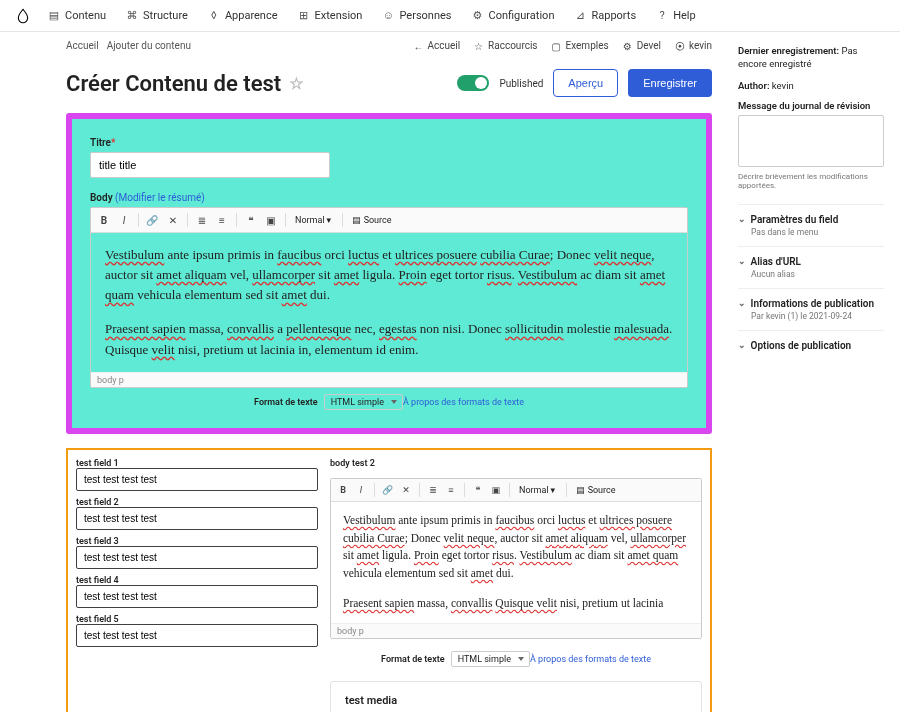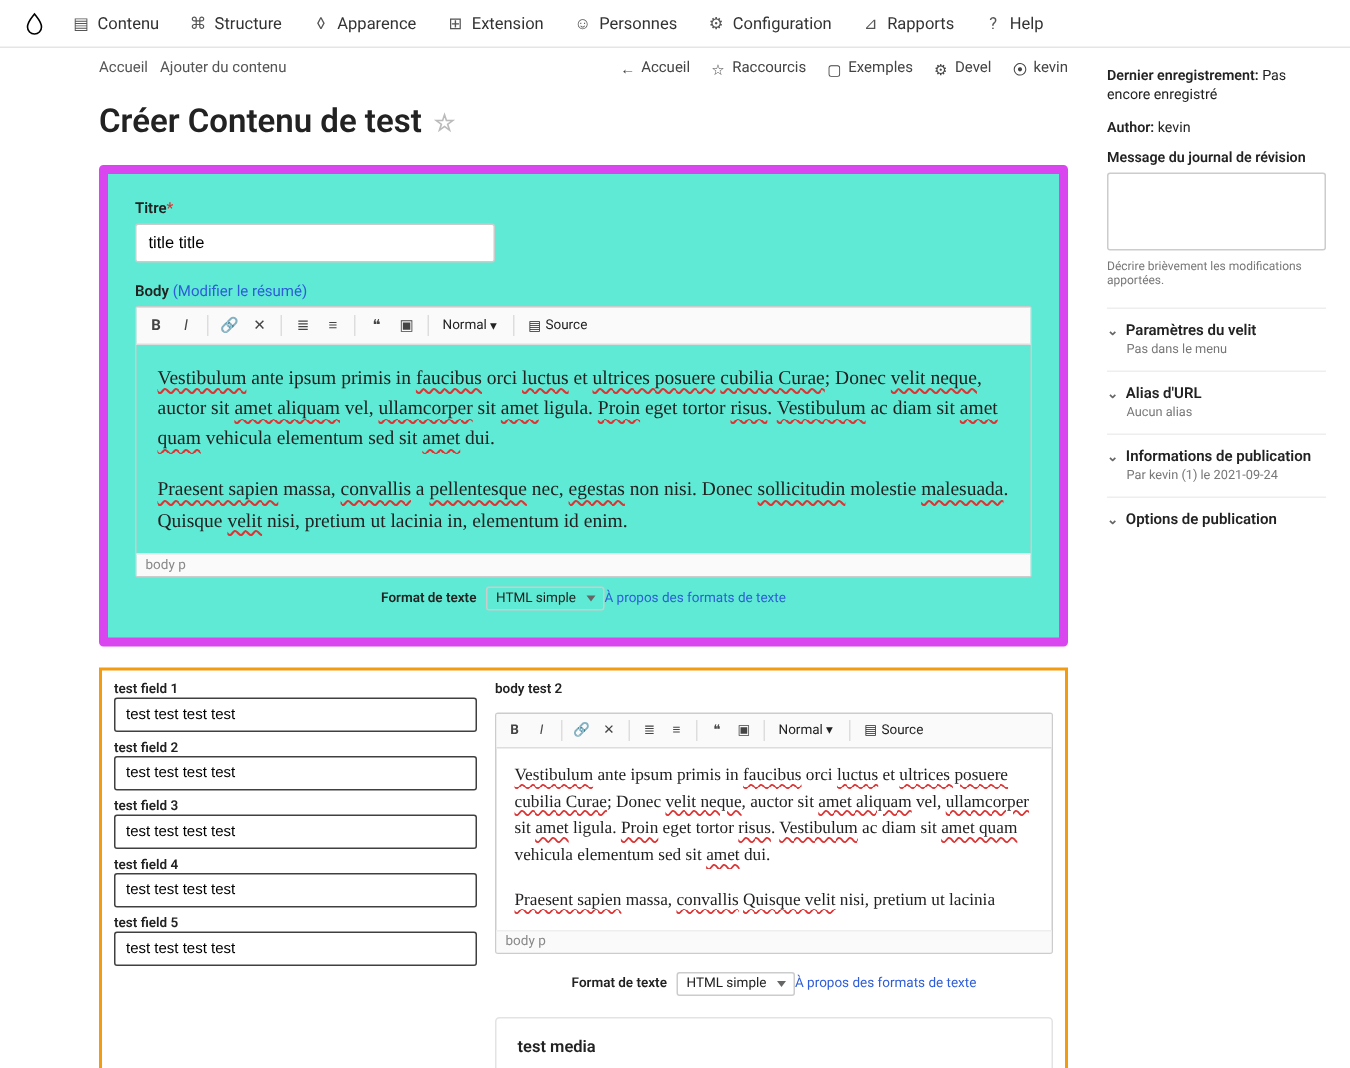--- a/index.html
+++ b/index.html
@@ -154,20 +154,26 @@
             <span>kevin</span>
           </div>
     </div>
   </div>
 
   <div class="title-row">
     <h1>
           <span>Créer Contenu de test</span>
           <span class="star">☆</span>
         </h1>
+    <div class="title-actions">
+      <div class="toggle"></div>
+      <span class="pub-label">Published</span>
+      <button class="btn btn-outline">Aperçu</button>
+      <button class="btn btn-primary">Enregistrer</button>
+    </div>
   </div>
 
   <div class="form-area">
 
     <div class="card">
       <label class="field-label"><span>Titre</span><span class="req">*</span></label>
       <input class="text-input" value="title title" style="">
 
       <div class="field-label body-label">
         <span>Body</span> <span class="edit-sum">(Modifier le résumé)</span>
@@ -300,21 +306,21 @@
 <div class="right-col">
   <div class="meta-line"><b>Dernier enregistrement:</b> <span>Pas encore enregistré</span></div>
   <div class="meta-line"><b>Author:</b> <span>kevin</span></div>
   <div class="rev-label">Message du journal de révision</div>
   <textarea style=""></textarea>
   <div class="hint">Décrire brièvement les modifications apportées.</div>
 
   <div class="accordion">
     <div class="head">
           <span class="chev">⌄</span>
-          <span>Paramètres du velit</span>
+          <span>Paramètres du field</span>
         </div>
     <div class="sub">Pas dans le menu</div>
   </div>
   <div class="accordion">
     <div class="head">
           <span class="chev">⌄</span>
           <span>Alias d'URL</span>
         </div>
     <div class="sub">Aucun alias</div>
   </div>

